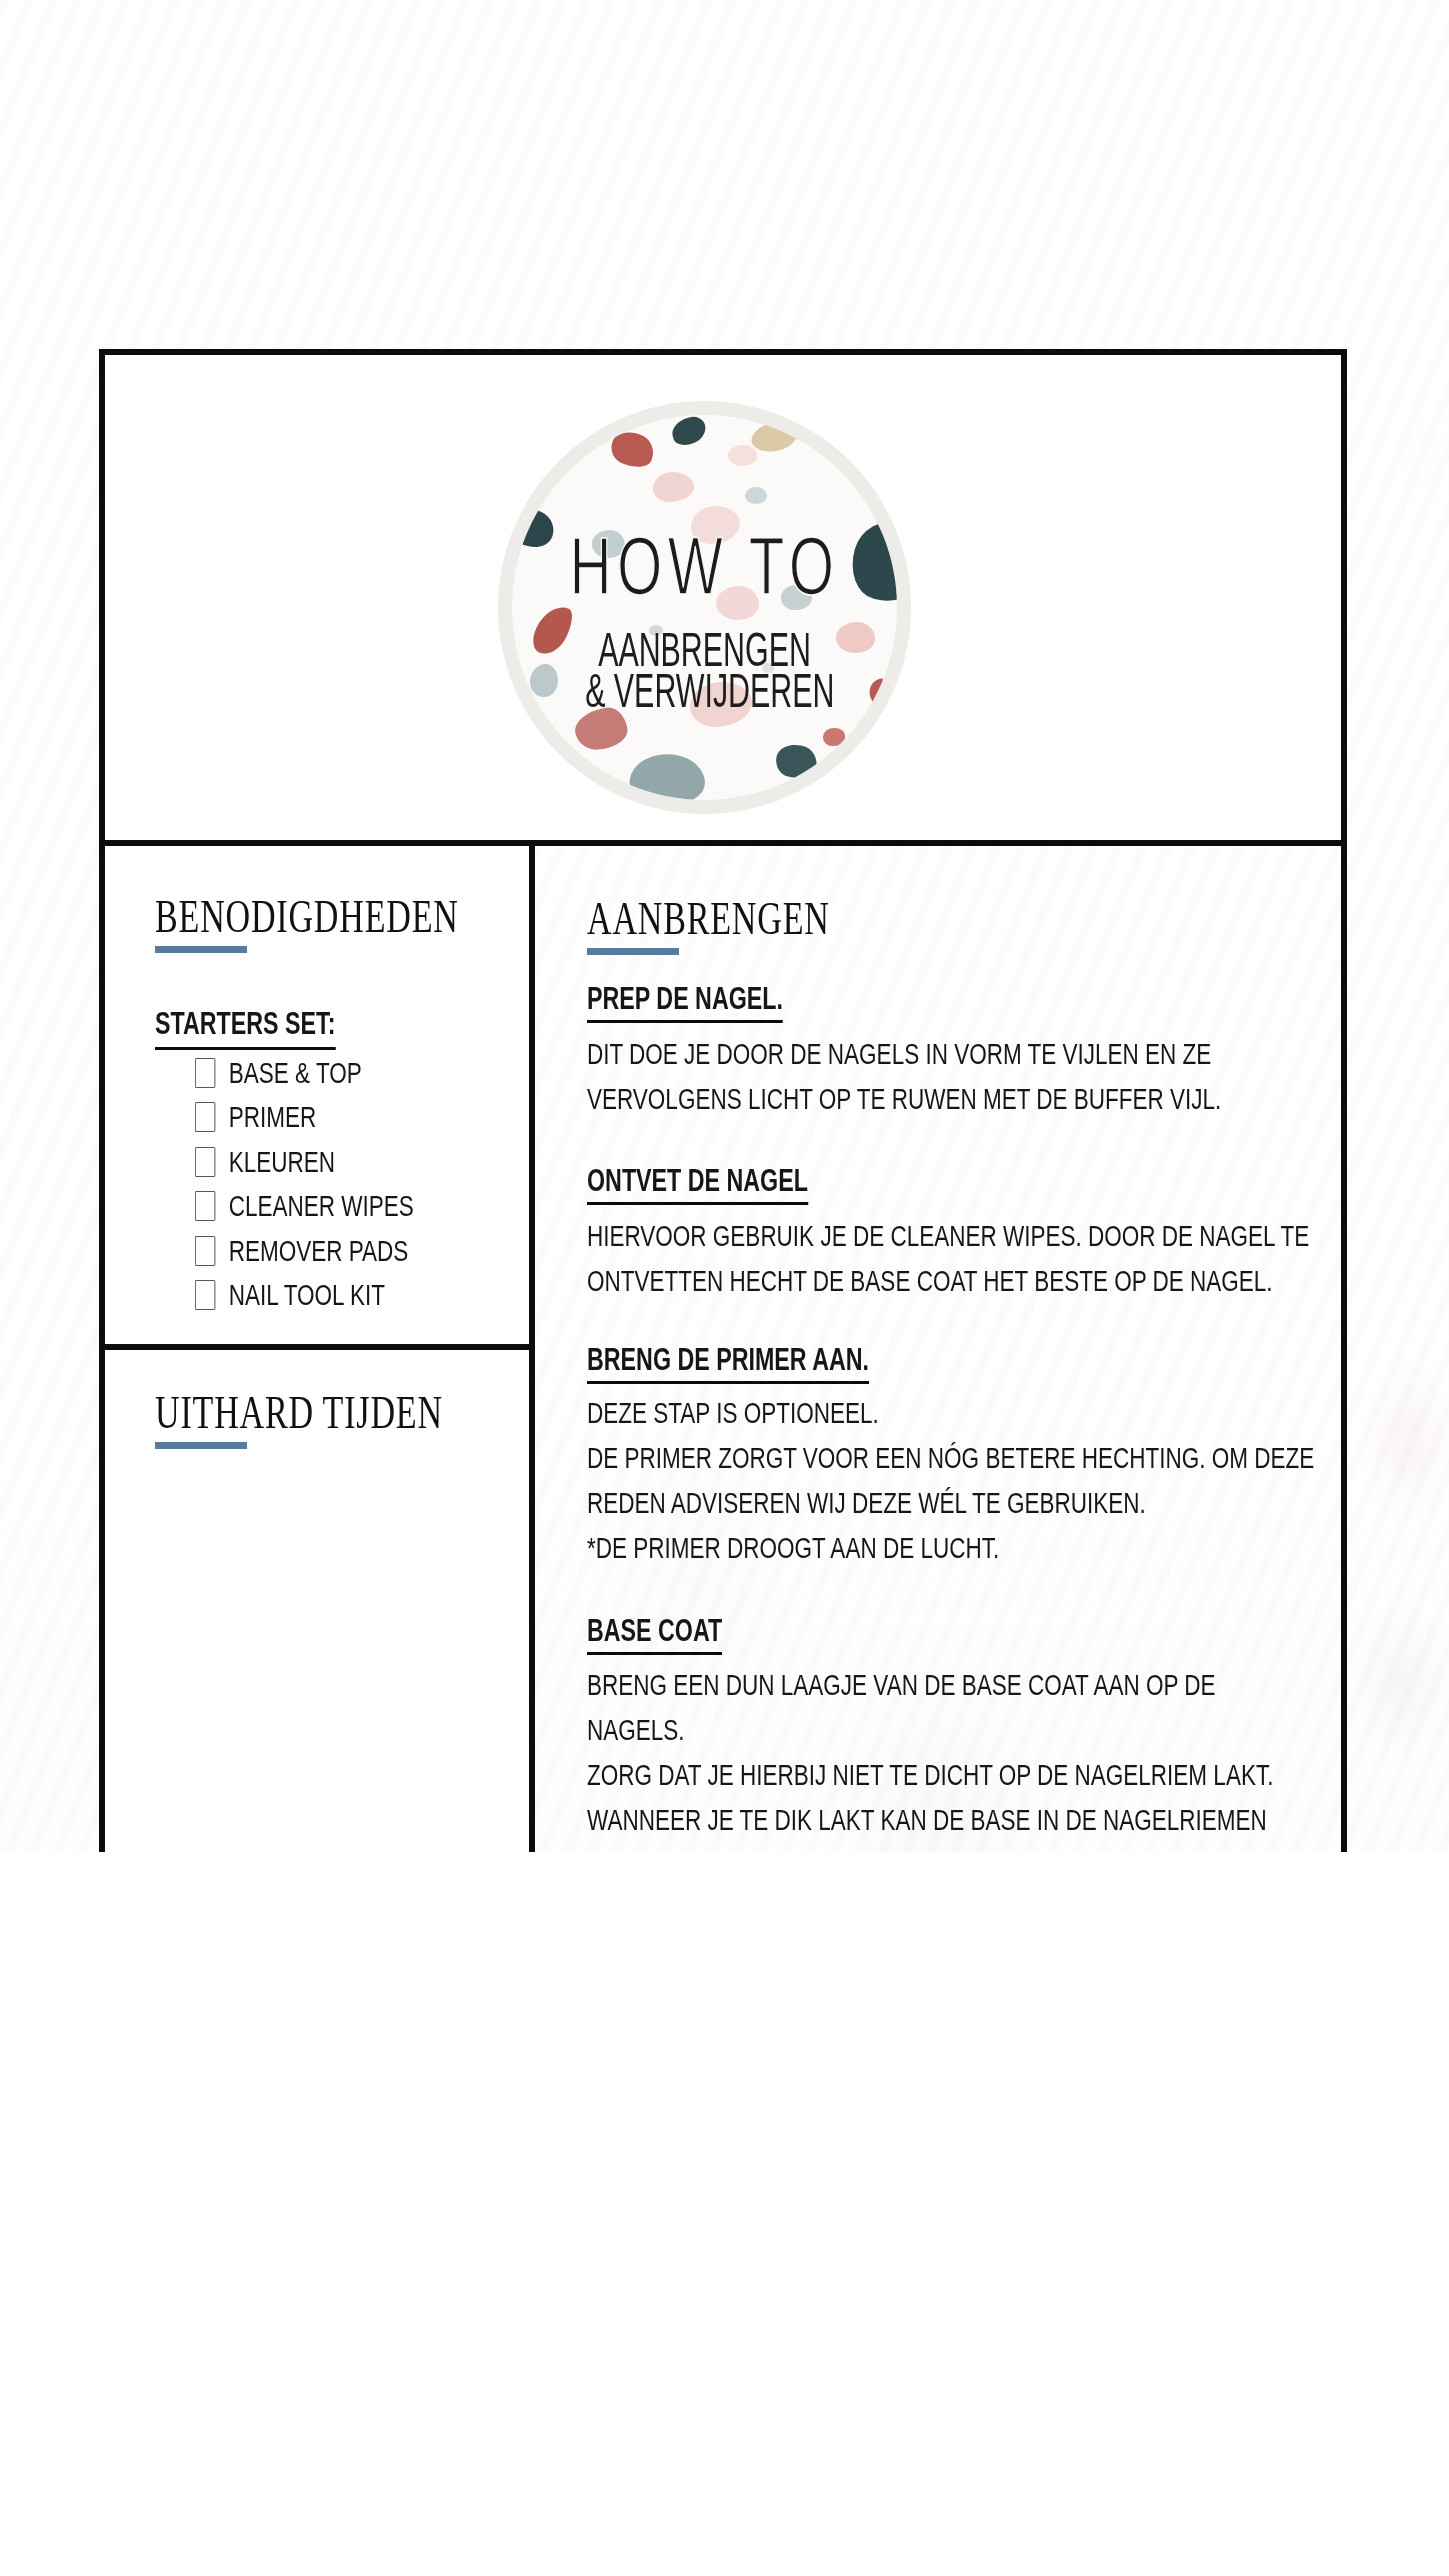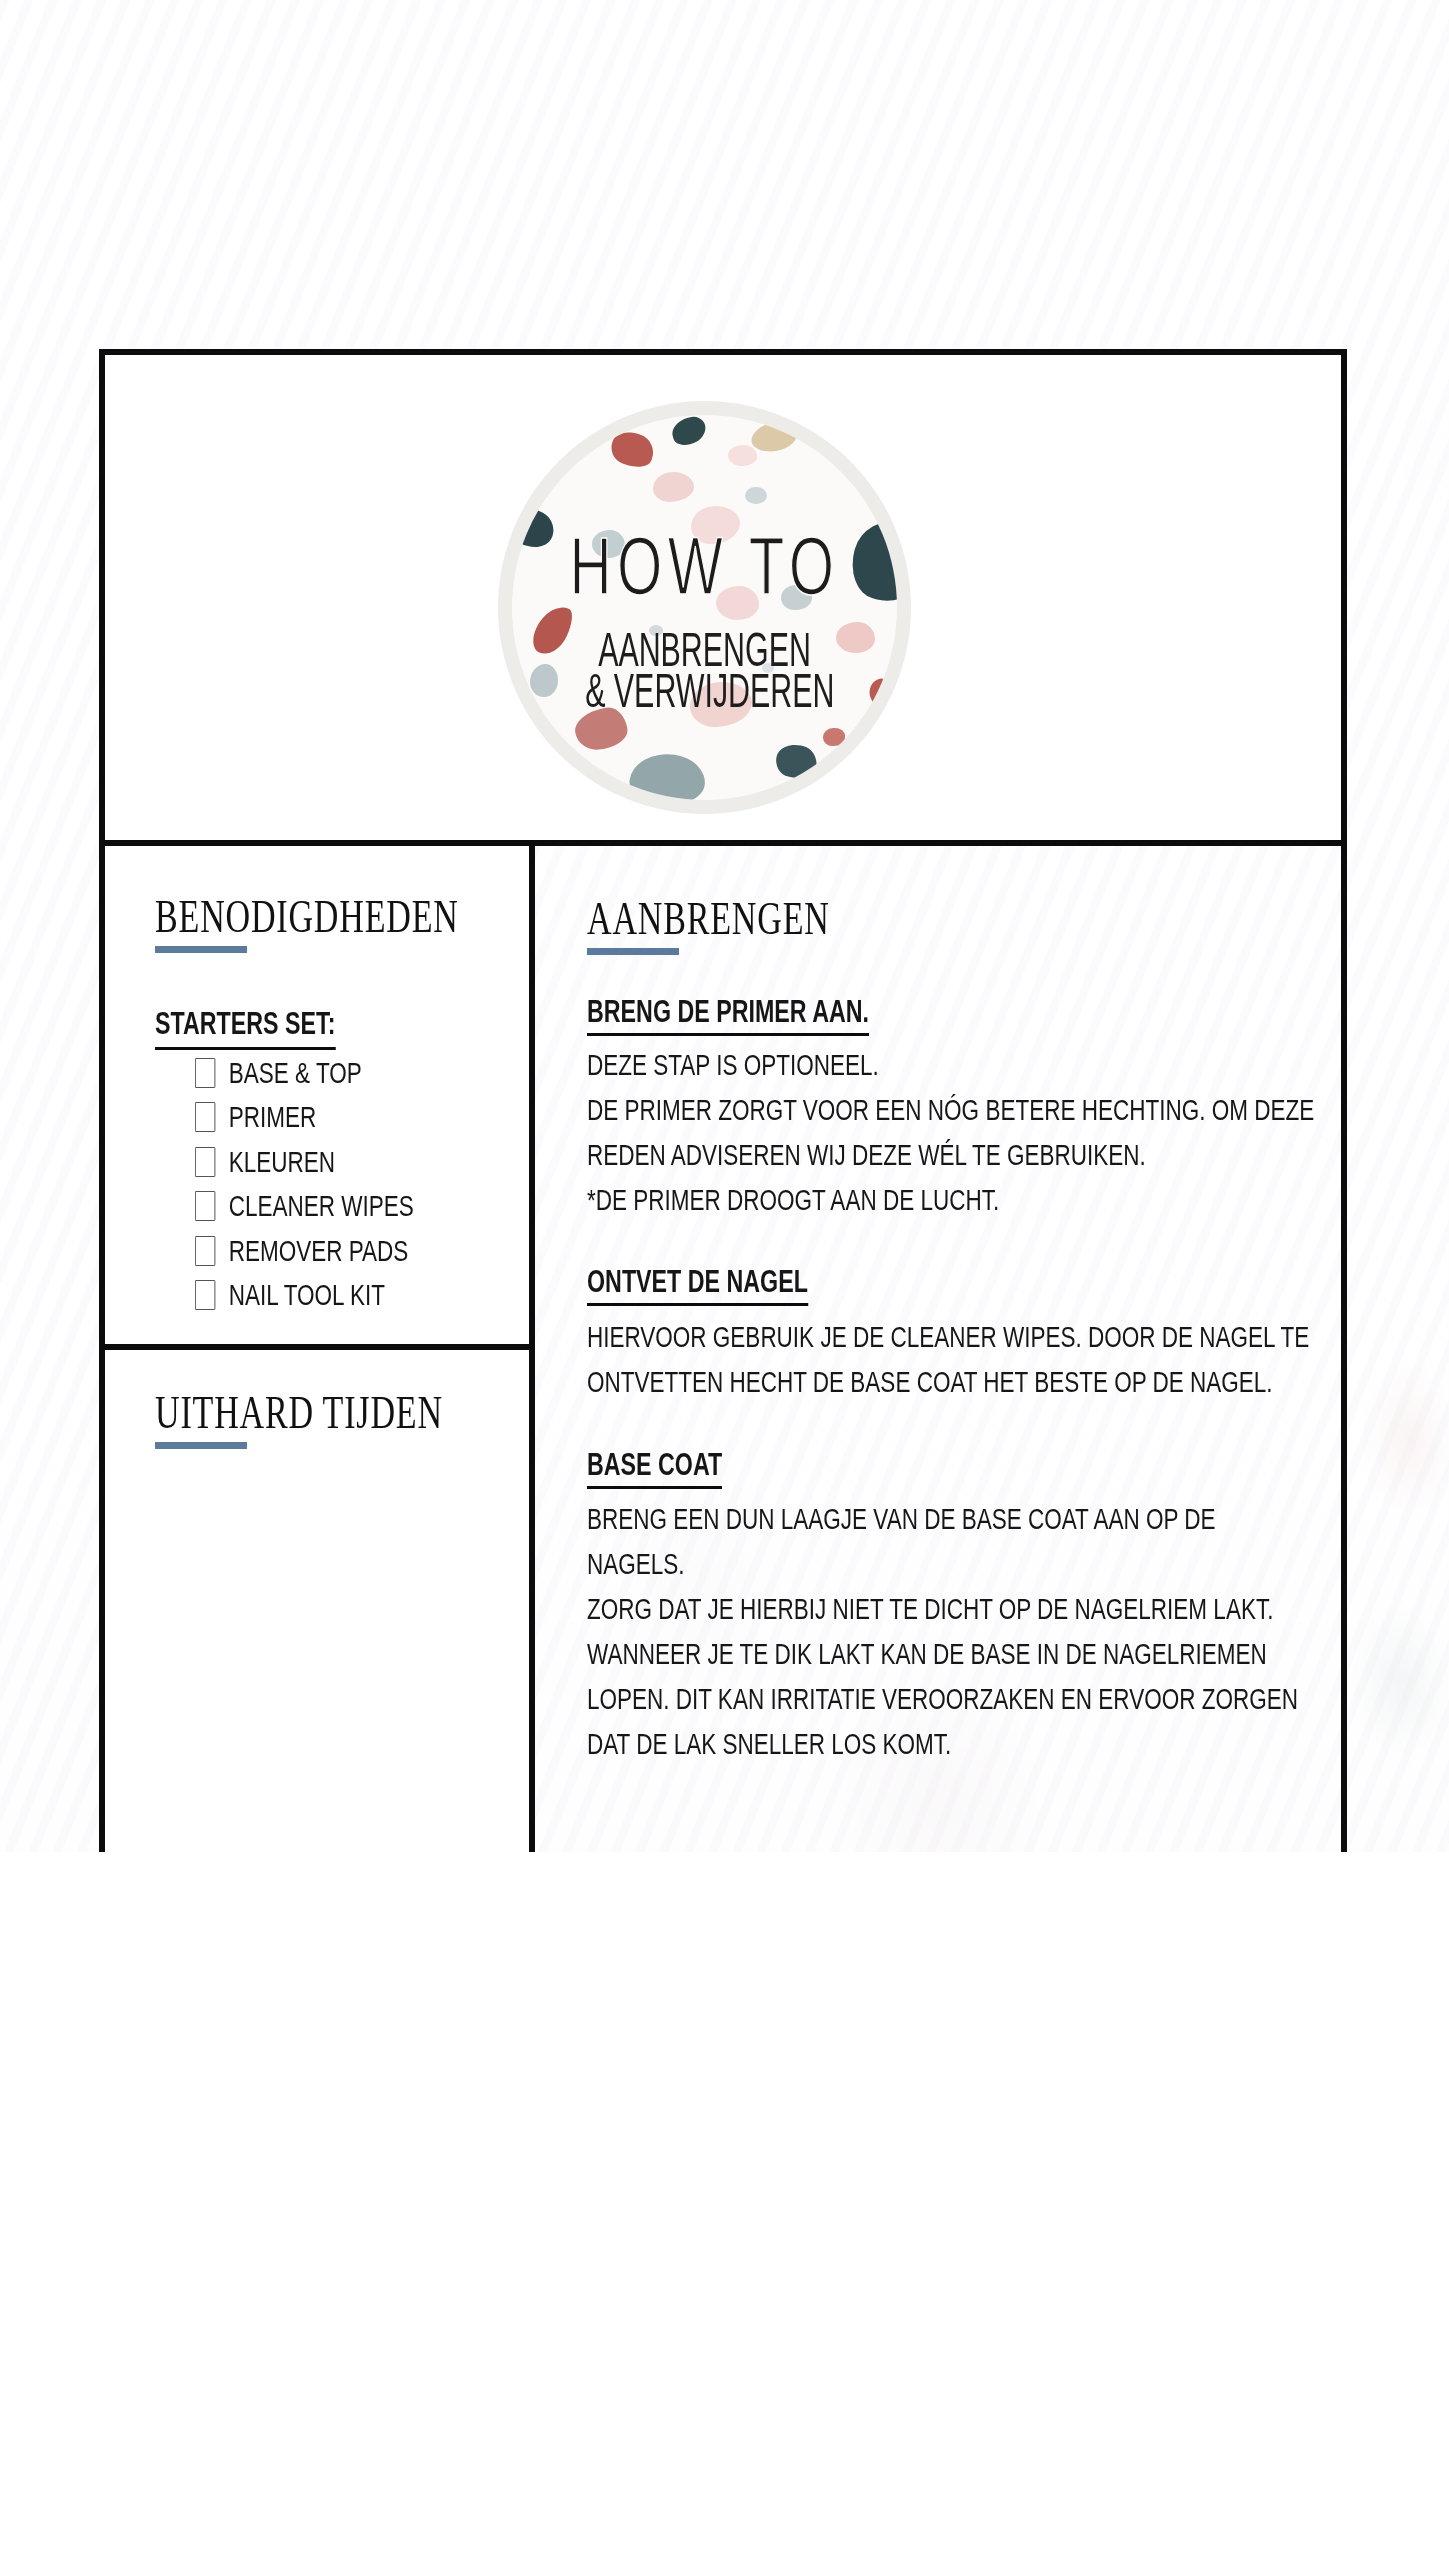--- a/index.html
+++ b/index.html
@@ -146,31 +146,35 @@
 
   <div class="box left-box-2">
     <div class="heading-serif">UITHARD TIJDEN</div>
     <div class="accent-bar" style="background-color: rgb(91, 123, 157);"></div>
   </div>
 
   <div class="box right-box">
     <div class="heading-serif">AANBRENGEN</div>
     <div class="accent-bar" style="background-color: rgb(91, 123, 157);"></div>
 
+    <div class="step">
+      <div class="step-title cond mt52"><span class="ul">PREP DE NAGEL.</span></div>
+      <p class="cond first">DIT DOE JE DOOR DE NAGELS IN VORM TE VIJLEN EN ZE VERVOLGENS LICHT OP TE RUWEN MET DE BUFFER VIJL.</p>
+    </div>
+
+    <div class="step">
+      <div class="step-title cond mt82"><span class="ul">ONTVET DE NAGEL</span></div>
+      <p class="cond first">HIERVOOR GEBRUIK JE DE CLEANER WIPES. DOOR DE NAGEL TE ONTVETTEN HECHT DE BASE COAT HET BESTE OP DE NAGEL.</p>
+    </div>
 
     <div class="step">
       <div class="step-title cond mt77"><span class="ul">BRENG DE PRIMER AAN.</span></div>
       <p class="cond" style="margin-top:6.4px">DEZE STAP IS OPTIONEEL.</p>
       <p class="cond">DE PRIMER ZORGT VOOR EEN NÓG BETERE HECHTING. OM DEZE REDEN ADVISEREN WIJ DEZE WÉL TE GEBRUIKEN.</p>
       <p class="cond">*DE PRIMER DROOGT AAN DE LUCHT.</p>
-    </div>
-
-    <div class="step">
-      <div class="step-title cond mt82"><span class="ul">ONTVET DE NAGEL</span></div>
-      <p class="cond first">HIERVOOR GEBRUIK JE DE CLEANER WIPES. DOOR DE NAGEL TE ONTVETTEN HECHT DE BASE COAT HET BESTE OP DE NAGEL.</p>
     </div>
 
     <div class="step">
       <div class="step-title cond mt83"><span class="ul">BASE COAT</span></div>
       <p class="cond" style="margin-top:7.5px">BRENG EEN DUN LAAGJE VAN DE BASE COAT AAN OP DE NAGELS.</p>
       <p class="cond">ZORG DAT JE HIERBIJ NIET TE DICHT OP DE NAGELRIEM LAKT. WANNEER JE TE DIK LAKT KAN DE BASE IN DE NAGELRIEMEN LOPEN. DIT KAN IRRITATIE VEROORZAKEN EN ERVOOR ZORGEN DAT DE LAK SNELLER LOS KOMT.</p>
     </div>
   </div>
 
 </div>

